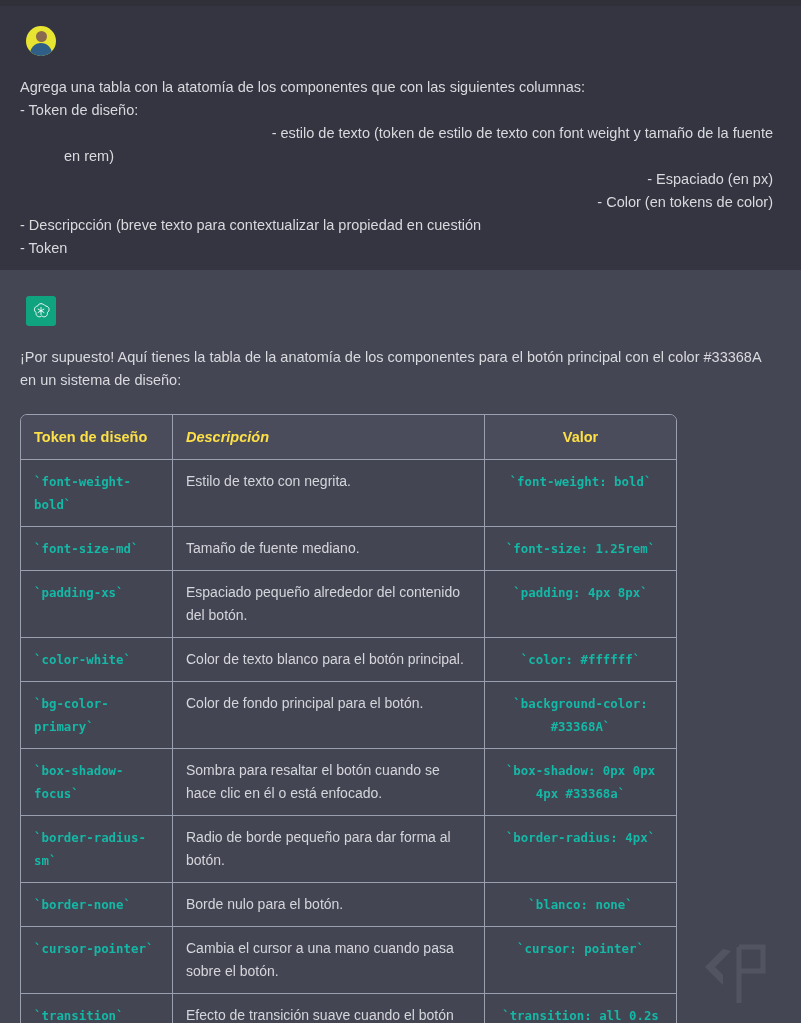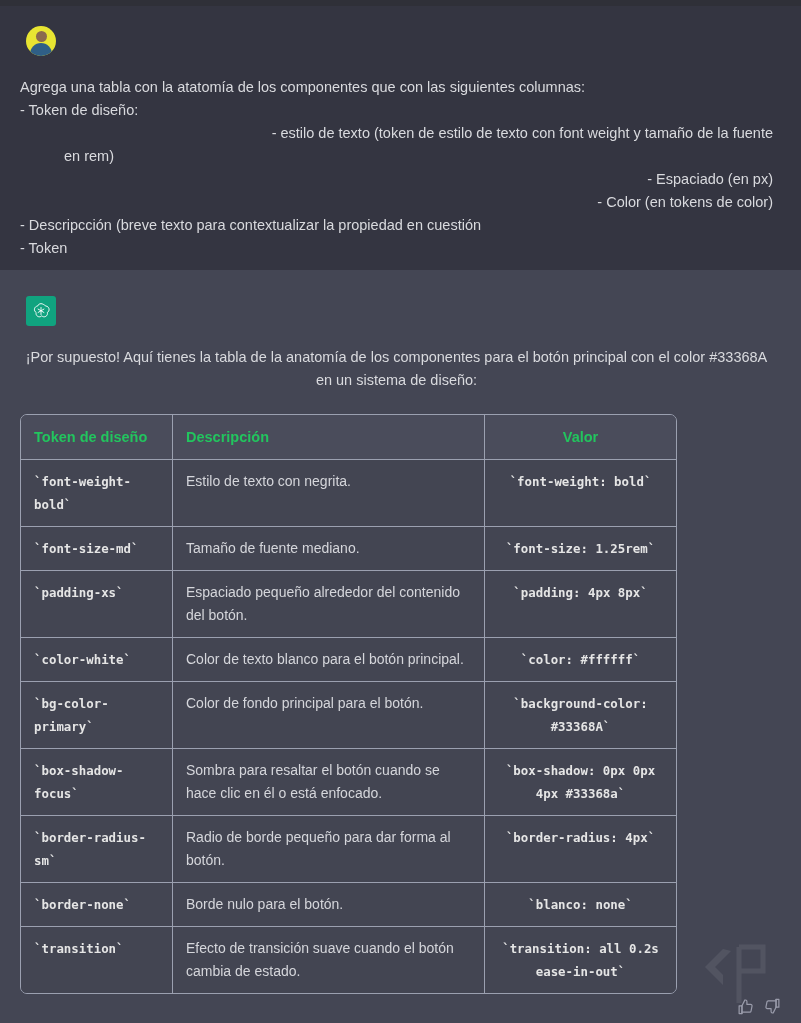--- a/index.html
+++ b/index.html
@@ -87,21 +87,21 @@
     font-size: 14.5px;
     line-height: 23px;
     color: #d9dade;
     padding-right: 8px;
   }
 
   .content p { margin: 0; }
   .content p.indent2 { padding-left: 34px; text-align: right; }
   .content p.indent2b { padding-left: 44px; }
 
-  .para { margin-bottom: 0; text-align: center; }
+  .para { margin-bottom: 0; }
 
   .actions {
     flex: 0 0 64px;
     display: flex;
     gap: 10px;
     justify-content: flex-end;
     align-items: flex-start;
     padding-top: 4px;
   }
   .act-icon {
@@ -132,42 +132,42 @@
     padding: 10px 13px;
     vertical-align: top;
     text-align: left;
   }
   table.anatomy th:last-child,
   table.anatomy td:last-child { border-right: none; text-align: center; }
   table.anatomy tr:last-child td { border-bottom: none; }
 
   table.anatomy thead th {
     background: #4a4c5b;
-    color: #22c55e;
+    color: #fde047;
     font-size: 14.5px;
     font-weight: bold;
     line-height: 22px;
     padding-top: 11px;
     padding-bottom: 11px;
   }
   table.anatomy tbody td {
     background: #434552;
     font-size: 14px;
     line-height: 23px;
     color: #d5d6db;
   }
   .col-token { width: 152px; }
-  .col-desc  { width: 312px; }
+  .col-desc  { width: 312px; font-style: italic; }
   .col-val   { width: 191px; }
 
   code.tok {
     font-family: "DejaVu Sans Mono", "Liberation Mono", monospace;
     font-size: 12.4px;
     font-weight: bold;
-    color: #e5e5e5;
+    color: #14b8a6;
     line-height: 23px;
     word-break: break-word;
   }
 
   
   .watermark {
     position: absolute;
     right: 22px;
     bottom: 10px;
     width: 86px;
@@ -255,20 +255,25 @@
           </tr>
           <tr>
             <td><code class="tok">`border-radius-sm`</code></td>
             <td>Radio de borde pequeño para dar forma al botón.</td>
             <td><code class="tok">`border-radius: 4px`</code></td>
           </tr>
           <tr>
             <td><code class="tok">`border-none`</code></td>
             <td>Borde nulo para el botón.</td>
             <td><code class="tok">`blanco: none`</code></td>
+          </tr>
+          <tr>
+            <td><code class="tok">`cursor-pointer`</code></td>
+            <td>Cambia el cursor a una mano cuando pasa sobre el botón.</td>
+            <td><code class="tok">`cursor: pointer`</code></td>
           </tr>
           <tr>
             <td><code class="tok">`transition`</code></td>
             <td>Efecto de transición suave cuando el botón cambia de estado.</td>
             <td><code class="tok">`transition: all 0.2s ease-in-out`</code></td>
           </tr>
         </tbody>
       </table>
     </div>
 

